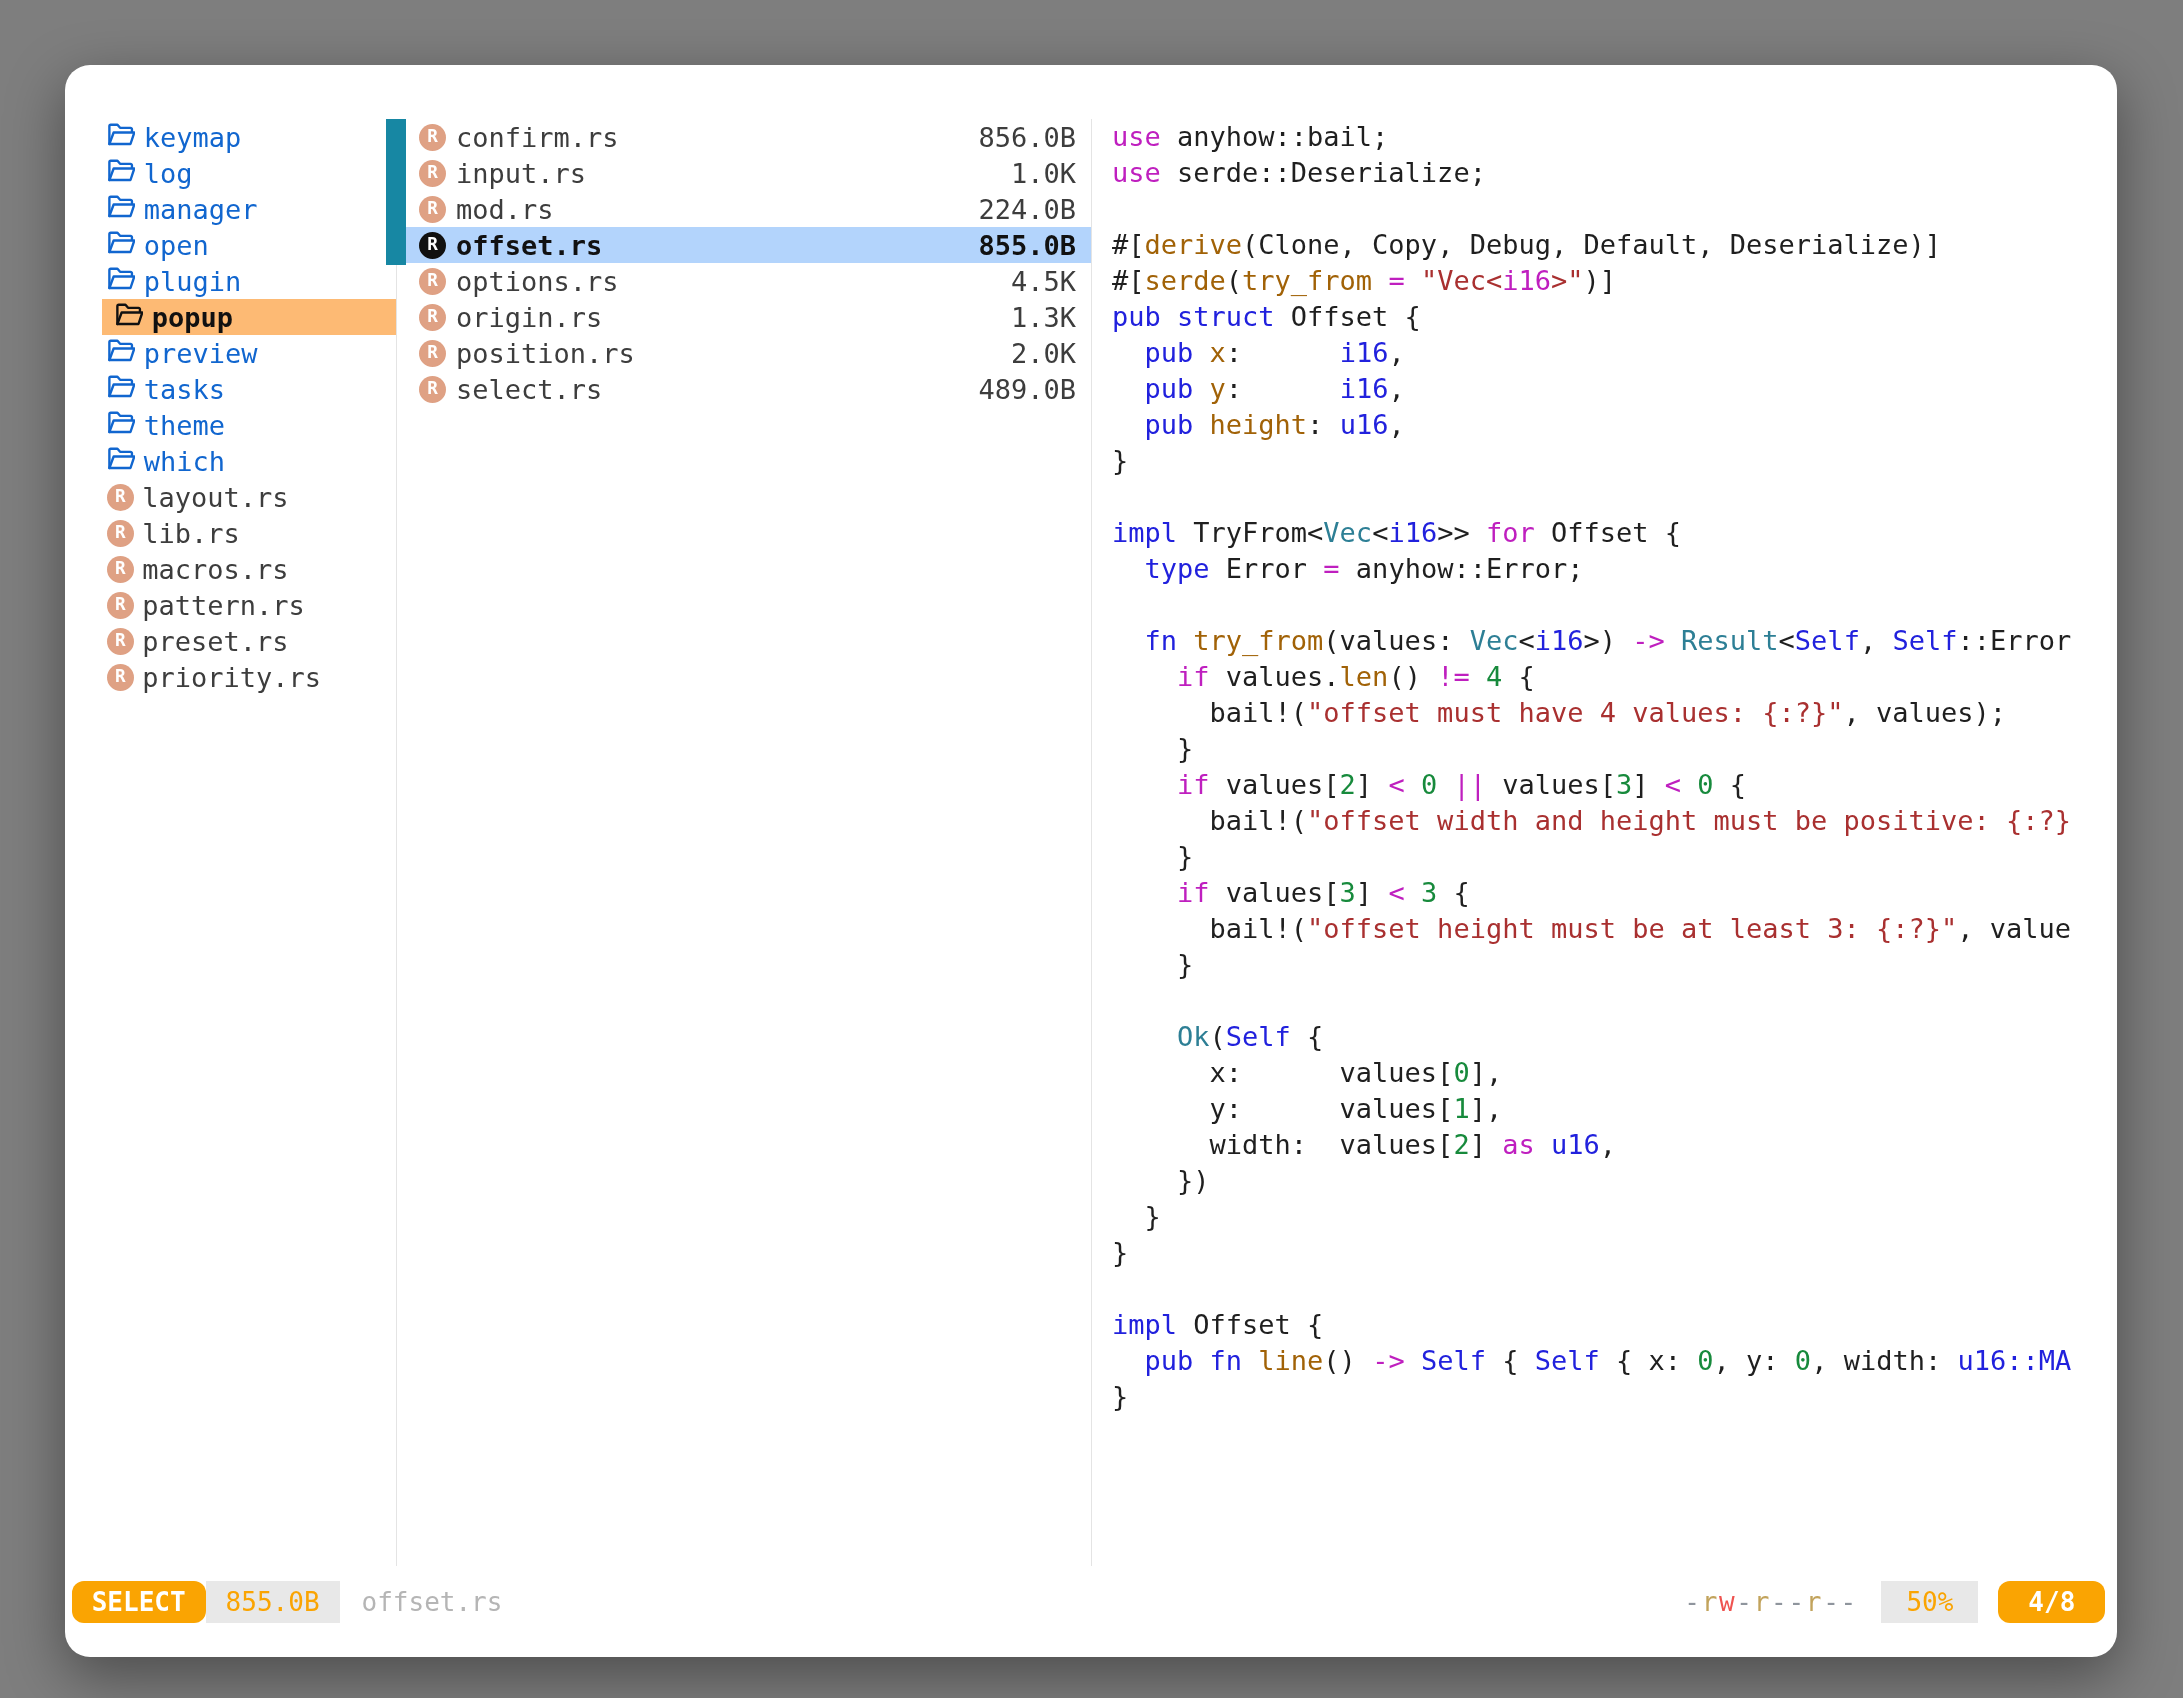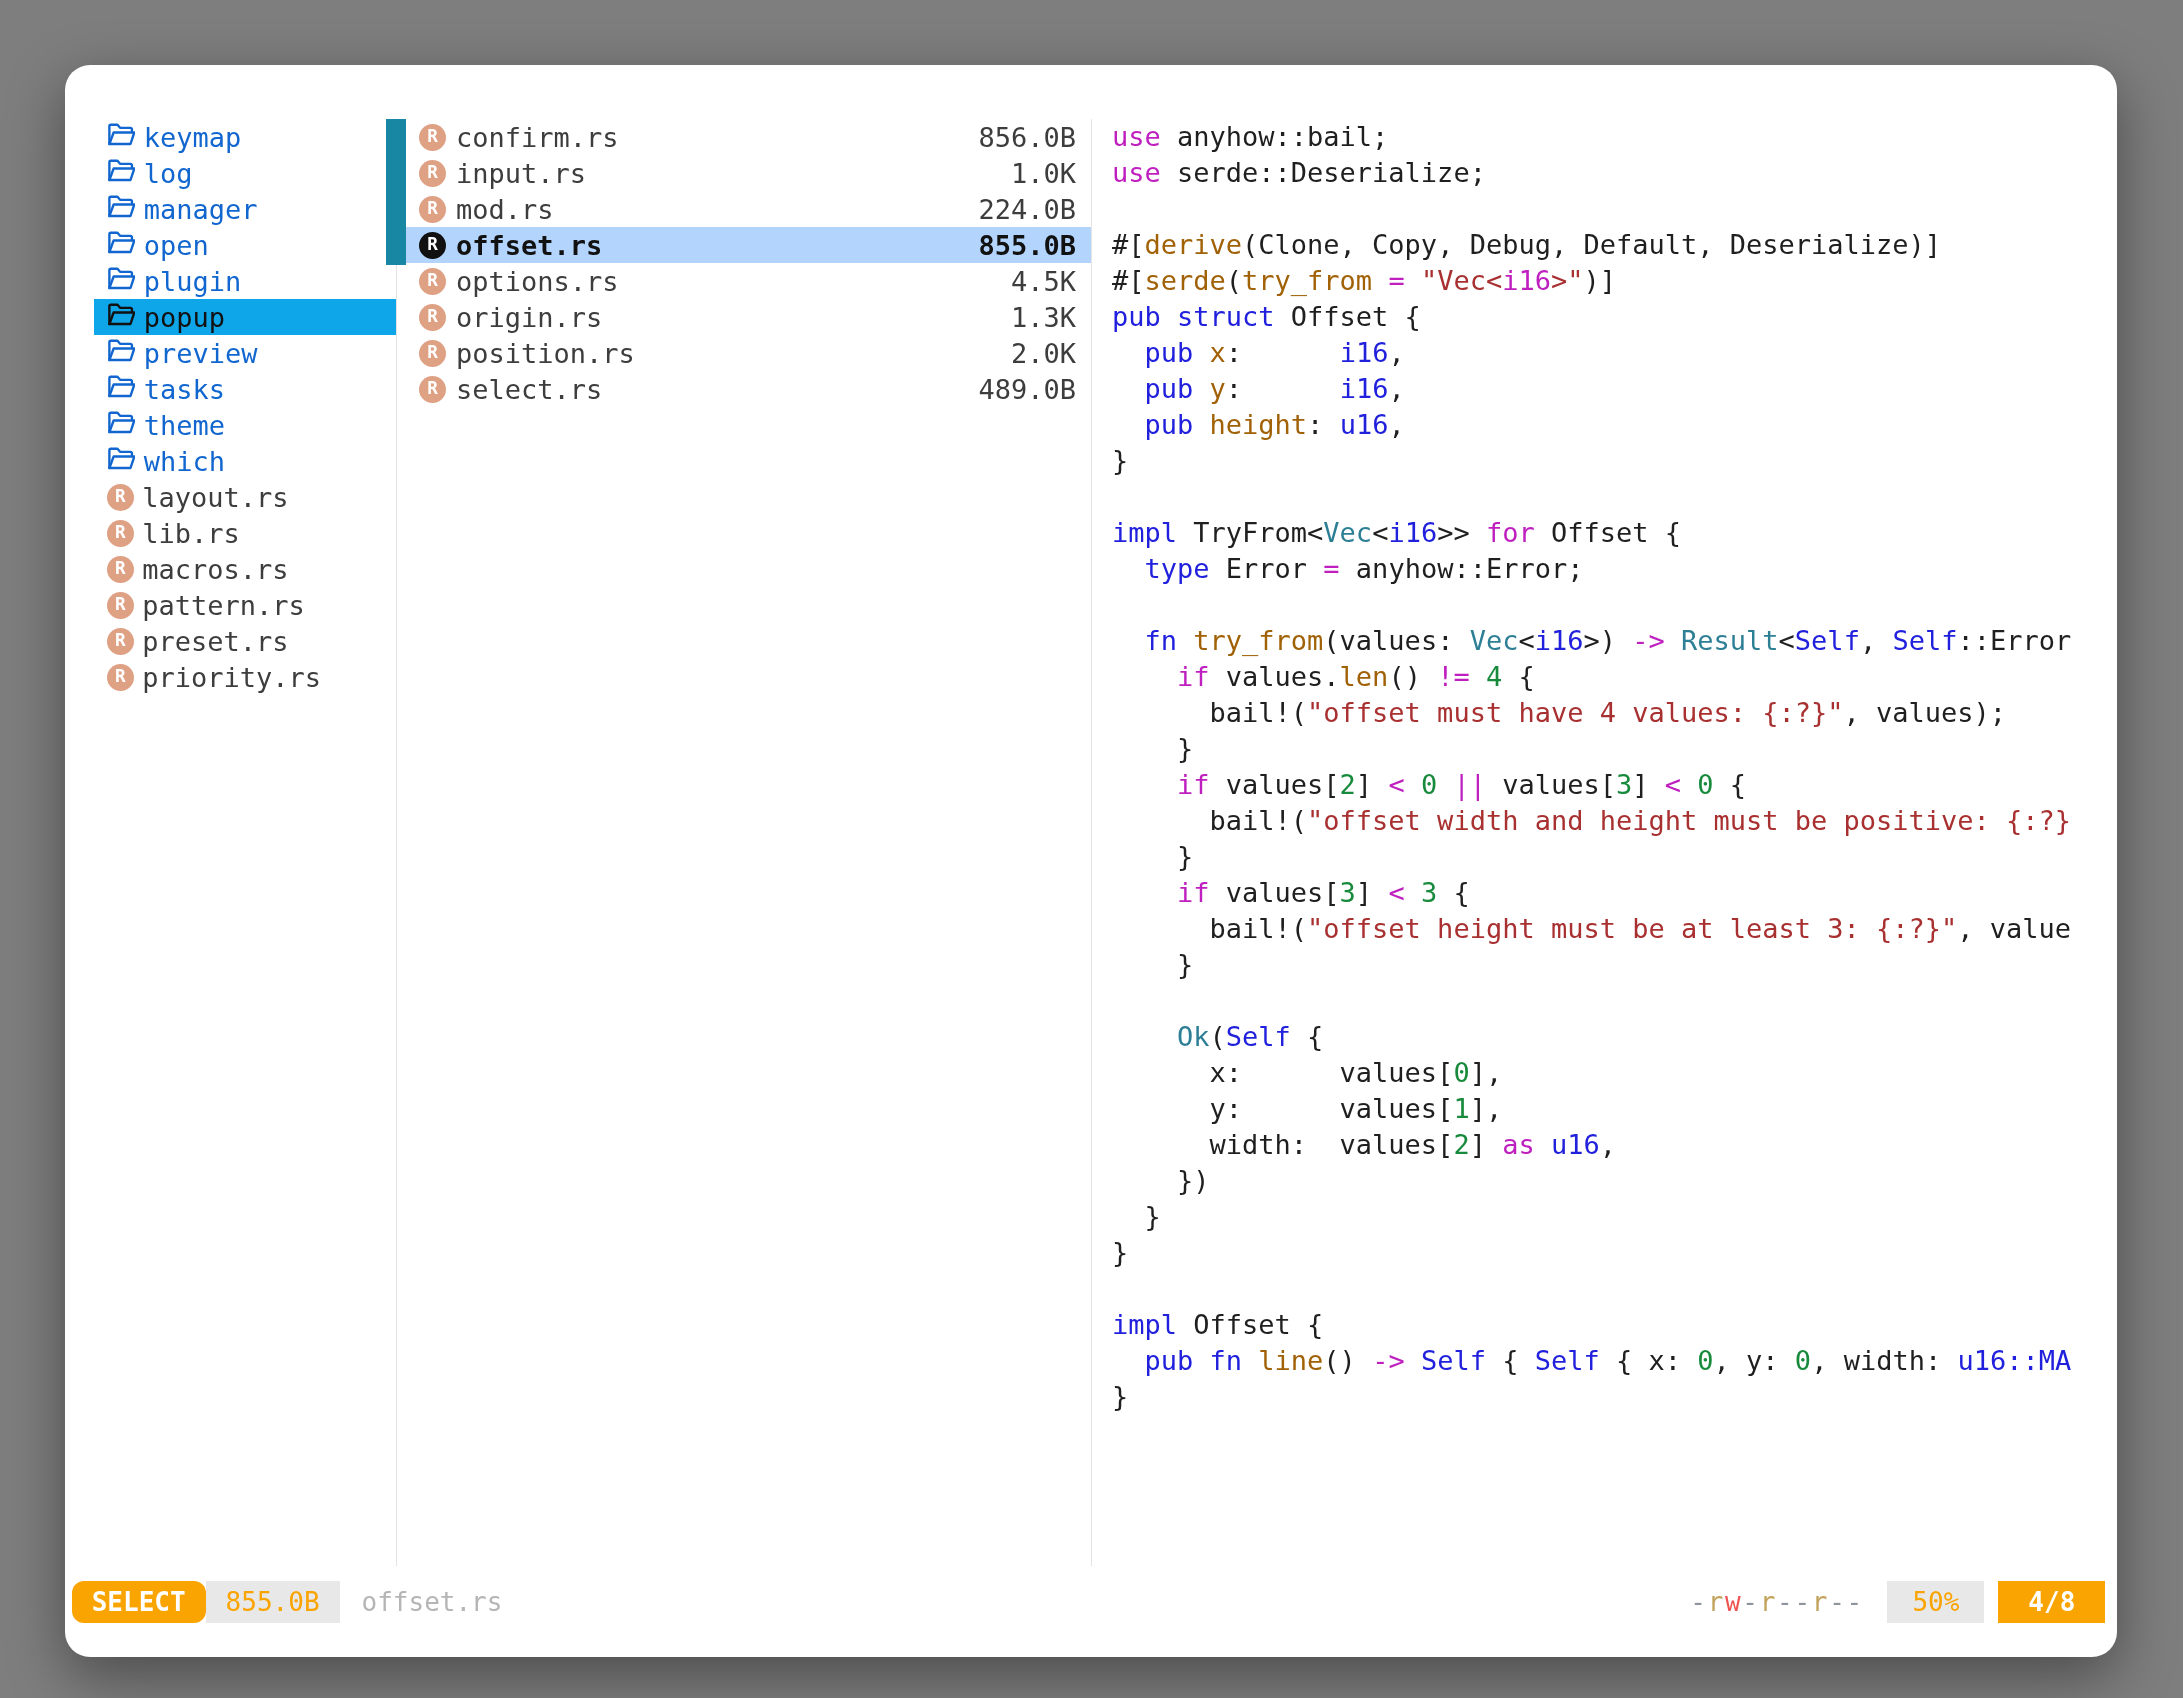--- a/index.html
+++ b/index.html
@@ -22,21 +22,21 @@
   .pane-left{width:331px;box-sizing:border-box;padding-left:28.5px;overflow:hidden;}
   .pane-mid{width:696px;box-sizing:border-box;position:relative;
     border-left:1.7px solid #e4e4e4;border-right:1.7px solid #e4e4e4;overflow:visible;}
   .pane-right{flex:1;box-sizing:border-box;padding-left:20px;overflow:hidden;
     color:#1f1f1f;}
   
   .lrow{display:flex;align-items:center;height:36px;gap:8.4px;
     padding:0 6.7px 0 13.4px;font-size:27px;white-space:nowrap;}
   .lrow.folder{color:#1166cf;}
   .lrow.file{color:#3d3d3d;}
-  .lrow.selected{background:#0ea5e9;color:#111;font-weight:normal;}
+  .lrow.selected{background:#fdba74;color:#111;font-weight:bold;margin-left:8px;}
   .mrow{display:flex;align-items:center;height:36px;gap:10px;
     padding:0 15px 0 22px;font-size:27px;color:#3d3d3d;white-space:nowrap;}
   .mrow .size{margin-left:auto;}
   .mrow.selected{background:#b3d4fc;color:#111;font-weight:bold;}
   .marker{position:absolute;left:-11px;top:0;width:20px;background:#1787a3;z-index:3;}
   
   .fold-ic{width:28.5px;height:25px;flex:0 0 auto;}
   .ricon{width:27px;height:27px;flex:0 0 auto;border-radius:50%;
     background:#dfa184;border:1.7px dotted #dfa184;box-sizing:border-box;
     display:flex;align-items:center;justify-content:center;
@@ -52,21 +52,21 @@
     display:flex;align-items:center;font-size:26px;white-space:nowrap;
   }
   .badge{height:42px;line-height:42px;display:inline-block;}
   .badge-mode{background:#faa402;color:#fff;font-weight:bold;padding:0 20px;border-radius:12px;}
   .badge-size{background:#e8e8e8;color:#faa402;padding:0 20px;}
   .hovered-name{color:#b5b5b5;margin-left:22px;}
   .sb-spacer{flex:1;}
   .perm{margin-right:23.5px;letter-spacing:1.7px;}
   .p-dash{color:#8f959d}.p-r{color:#c2a35c}.p-w{color:#ef5350}
   .badge-pct{background:#e8e8e8;color:#faa402;padding:0 25px;}
-  .badge-pos{background:#faa402;color:#fff;font-weight:bold;padding:0 30px;margin-left:14px;}
+  .badge-pos{background:#faa402;color:#fff;font-weight:bold;padding:0 30px;margin-left:20px;border-radius:12px;}
 </style>
 </head>
 <body>
 
 <div class="window">
   <div class="content">
     <div class="pane-left">
         <div class="lrow folder">
           <span><svg class="fold-ic" viewBox="0 0 24 21" fill="none" stroke="currentColor" stroke-width="2" stroke-linejoin="round" stroke-linecap="round">
               <path d="M2 18.5 V3.5 a1.2 1.2 0 0 1 1.2 -1.2 h5.6 l2.2 2.6 h8.8 a1.2 1.2 0 0 1 1.2 1.2 v2"></path>

